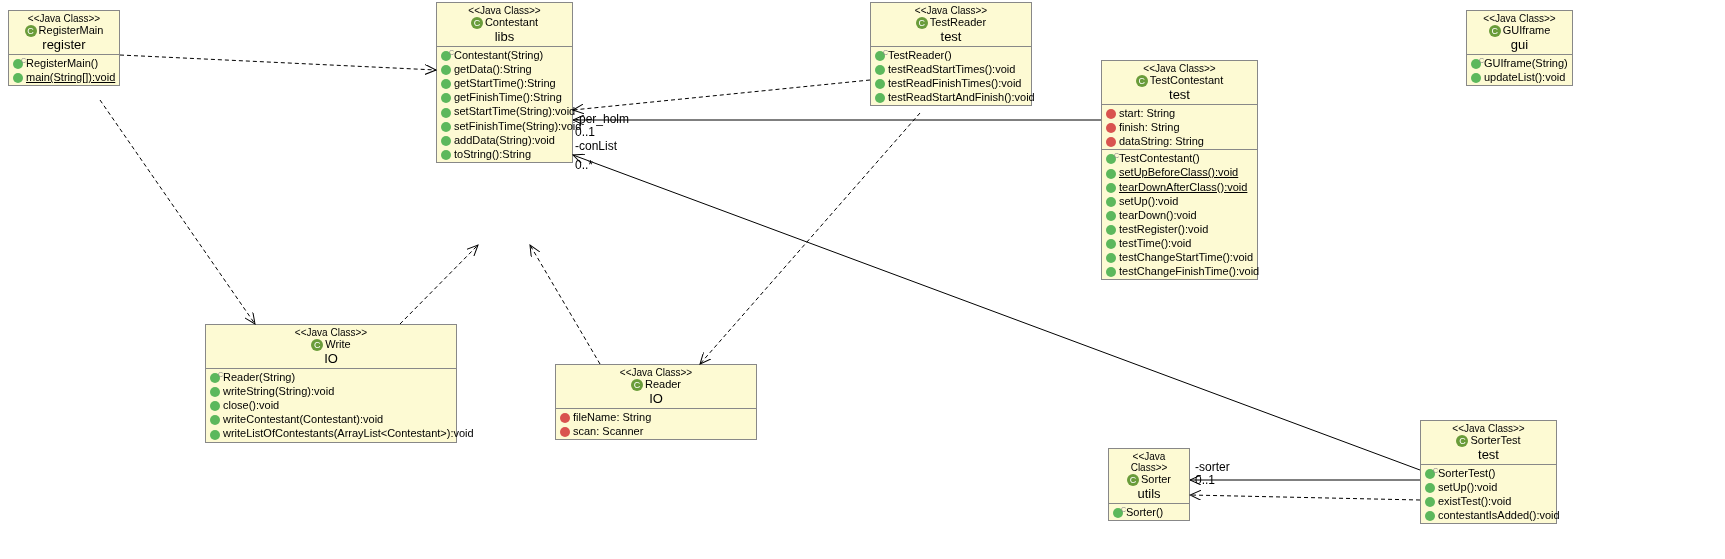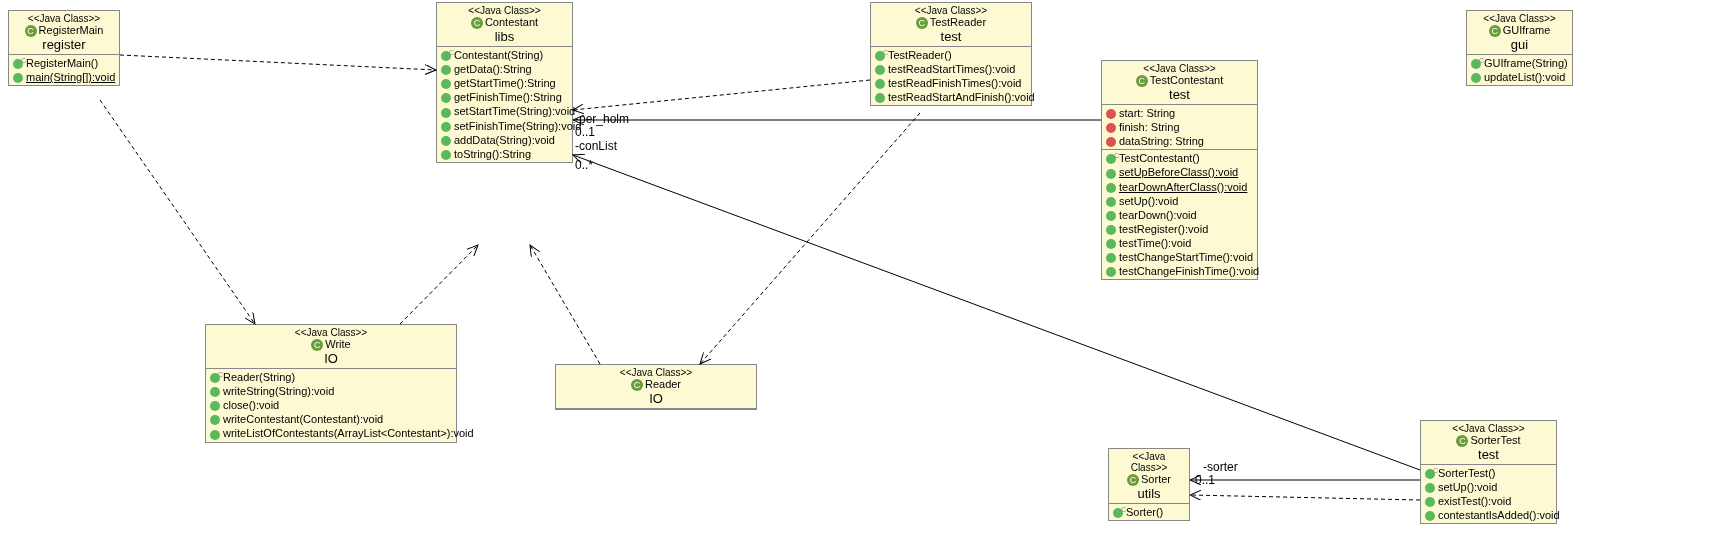--- a/index.html
+++ b/index.html
@@ -119,20 +119,24 @@
     <div class="member"><span class="vis-icon vis-public"></span><span>writeListOfContestants(ArrayList&lt;Contestant&gt;):void</span></div>
   </div>
 </div>
 
 <div class="class-box" style="left:555px;top:364px;width:200px;">
   <div class="class-header">
     <div class="stereotype">&lt;&lt;Java Class&gt;&gt;</div>
     <div class="class-name"><span class="icon">C</span><span>Reader</span></div>
     <div class="package-name">IO</div>
   </div>
+  <div class="section">
+    <div class="member"><span class="vis-icon vis-private"></span><span>fileName: String</span></div>
+    <div class="member"><span class="vis-icon vis-private"></span><span>scan: Scanner</span></div>
+  </div>
 </div>
 
 <div class="class-box" style="left:1108px;top:448px;width:80px;">
   <div class="class-header">
     <div class="stereotype">&lt;&lt;Java Class&gt;&gt;</div>
     <div class="class-name"><span class="icon">C</span><span>Sorter</span></div>
     <div class="package-name">utils</div>
   </div>
   <div class="section">
     <div class="member"><span class="vis-icon vis-constructor"></span><span>Sorter()</span></div>
@@ -150,21 +154,21 @@
     <div class="member"><span class="vis-icon vis-public"></span><span>setUp():void</span></div>
     <div class="member"><span class="vis-icon vis-public"></span><span>existTest():void</span></div>
     <div class="member"><span class="vis-icon vis-public"></span><span>contestantIsAdded():void</span></div>
   </div>
 </div>
 
 <div class="assoc-label" style="left:575px;top:112px;">-per_holm</div>
 <div class="assoc-label" style="left:575px;top:125px;">0..1</div>
 <div class="assoc-label" style="left:575px;top:139px;">-conList</div>
 <div class="assoc-label" style="left:575px;top:158px;">0..*</div>
-<div class="assoc-label" style="left:1195px;top:460px;margin-left:8px;">-sorter</div>
+<div class="assoc-label" style="left:1195px;top:460px;">-sorter</div>
 <div class="assoc-label" style="left:1195px;top:473px;">0..1</div>
 
 <svg width="1725" height="559">
   <defs>
     <marker id="openArrow" markerWidth="12" markerHeight="10" refX="11" refY="5" orient="auto">
       <path d="M0,0 L11,5 L0,10" fill="none" stroke="#000" stroke-width="1"></path>
     </marker>
   </defs>
 
   <line x1="120" y1="55" x2="436" y2="70" stroke="#000" stroke-dasharray="4,3" marker-end="url(#openArrow)"></line>

